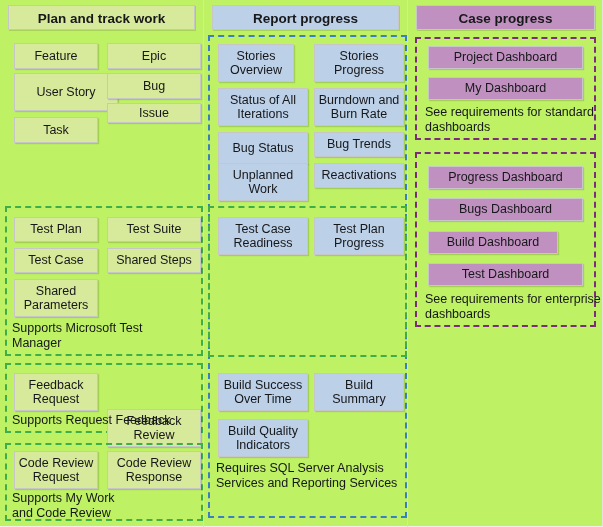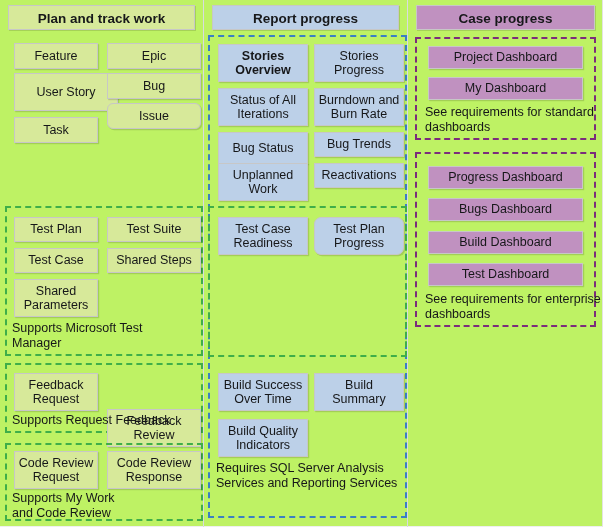--- a/index.html
+++ b/index.html
@@ -103,21 +103,21 @@
 
   <div class="col col-left">
 
     <div class="banner banner-green">Plan and track work</div>
 
     <div class="node n-green" style="left:14px;  top:43px;  width:84px;  height:26px;">Feature</div>
     <div class="node n-green" style="left:107px; top:43px;  width:94px;  height:26px;">Epic</div>
     <div class="node n-green" style="left:14px;  top:73px;  width:104px;  height:38px;">User
 Story</div>
     <div class="node n-green" style="left:107px; top:73px;  width:94px;  height:26px;">Bug</div>
-    <div class="node n-green" style="left:107px; top:103px; width:94px;  height:26px;border-radius:6px;">Issue</div>
+    <div class="node n-green" style="left:107px; top:103px; width:94px;  height:20px;">Issue</div>
     <div class="node n-green" style="left:14px;  top:117px; width:84px;  height:26px;">Task</div>
 
     <div class="frame frame-green" style="left:5px; top:206px; width:198px; height:150px;"></div>
     <div class="node n-green" style="left:14px;  top:217px; width:84px;  height:25px;">Test Plan</div>
     <div class="node n-green" style="left:107px; top:217px; width:94px;  height:25px;">Test Suite</div>
     <div class="node n-green" style="left:14px;  top:248px; width:84px;  height:25px;">Test Case</div>
     <div class="node n-green" style="left:107px; top:248px; width:94px;  height:25px;">Shared Steps</div>
     <div class="node n-green" style="left:14px;  top:279px; width:84px;  height:38px;">Shared
 Parameters</div>
     <div class="caption" style="left:12px; top:321px; width:186px;">Supports Microsoft Test
@@ -138,38 +138,38 @@
     <div class="caption" style="left:12px; top:491px; width:190px;">Supports My Work
 and Code Review</div>
   </div>
 
   <div class="col col-mid">
 
     <div class="banner banner-blue">Report progress</div>
 
     <div class="frame frame-blue" style="left:4px; top:35px; width:199px; height:483px;"></div>
 
-    <div class="node n-blue" style="left:14px;  top:44px;  width:90px;  height:38px;font-weight:bold;">Stories
+    <div class="node n-blue" style="left:14px;  top:44px;  width:76px;  height:38px;">Stories
 Overview</div>
     <div class="node n-blue" style="left:110px; top:44px;  width:90px;  height:38px;">Stories
 Progress</div>
     <div class="node n-blue" style="left:14px;  top:88px;  width:90px;  height:38px;">Status of All
 Iterations</div>
     <div class="node n-blue" style="left:110px; top:88px;  width:90px;  height:38px;">Burndown and
 Burn Rate</div>
     <div class="node n-blue" style="left:14px;  top:132px; width:90px;  height:32px;">Bug Status</div>
     <div class="node n-blue" style="left:110px; top:132px; width:90px;  height:25px;">Bug Trends</div>
     <div class="node n-blue" style="left:14px;  top:163px; width:90px;  height:38px;">Unplanned
 Work</div>
     <div class="node n-blue" style="left:110px; top:163px; width:90px;  height:25px;">Reactivations</div>
 
     <div class="frame frame-green" style="left:4px; top:206px; width:199px; height:151px;"></div>
     <div class="node n-blue" style="left:14px;  top:217px; width:90px;  height:38px;">Test Case
 Readiness</div>
-    <div class="node n-blue" style="left:110px; top:217px; width:90px;  height:38px;border-radius:7px;">Test Plan
+    <div class="node n-blue" style="left:110px; top:217px; width:90px;  height:38px;">Test Plan
 Progress</div>
 
     <div class="node n-blue" style="left:14px;  top:373px; width:90px;  height:38px;">Build Success
 Over Time</div>
     <div class="node n-blue" style="left:110px; top:373px; width:90px;  height:38px;">Build
 Summary</div>
     <div class="node n-blue" style="left:14px;  top:419px; width:90px;  height:38px;">Build Quality
 Indicators</div>
     <div class="caption" style="left:12px; top:461px; width:192px;">Requires SQL Server Analysis
 Services and Reporting Services</div>
@@ -181,19 +181,19 @@
 
     <div class="frame frame-purple" style="left:7px; top:37px; width:181px; height:103px;"></div>
     <div class="node n-purple" style="left:20px; top:46px;  width:155px; height:23px;">Project Dashboard</div>
     <div class="node n-purple" style="left:20px; top:77px;  width:155px; height:23px;">My Dashboard</div>
     <div class="caption" style="left:17px; top:105px; width:172px;">See requirements for standard
 dashboards</div>
 
     <div class="frame frame-purple" style="left:7px; top:152px; width:181px; height:175px;"></div>
     <div class="node n-purple" style="left:20px; top:166px; width:155px; height:23px;">Progress Dashboard</div>
     <div class="node n-purple" style="left:20px; top:198px; width:155px; height:23px;">Bugs Dashboard</div>
-    <div class="node n-purple" style="left:20px; top:231px; width:155px; height:23px;">Build Dashboard</div>
+    <div class="node n-purple" style="left:20px; top:231px; width:130px; height:23px;">Build Dashboard</div>
     <div class="node n-purple" style="left:20px; top:263px; width:155px; height:23px;">Test Dashboard</div>
     <div class="caption" style="left:17px; top:292px; width:176px;">See requirements for enterprise
 dashboards</div>
   </div>
 
 </div>
 
 </body></html>

